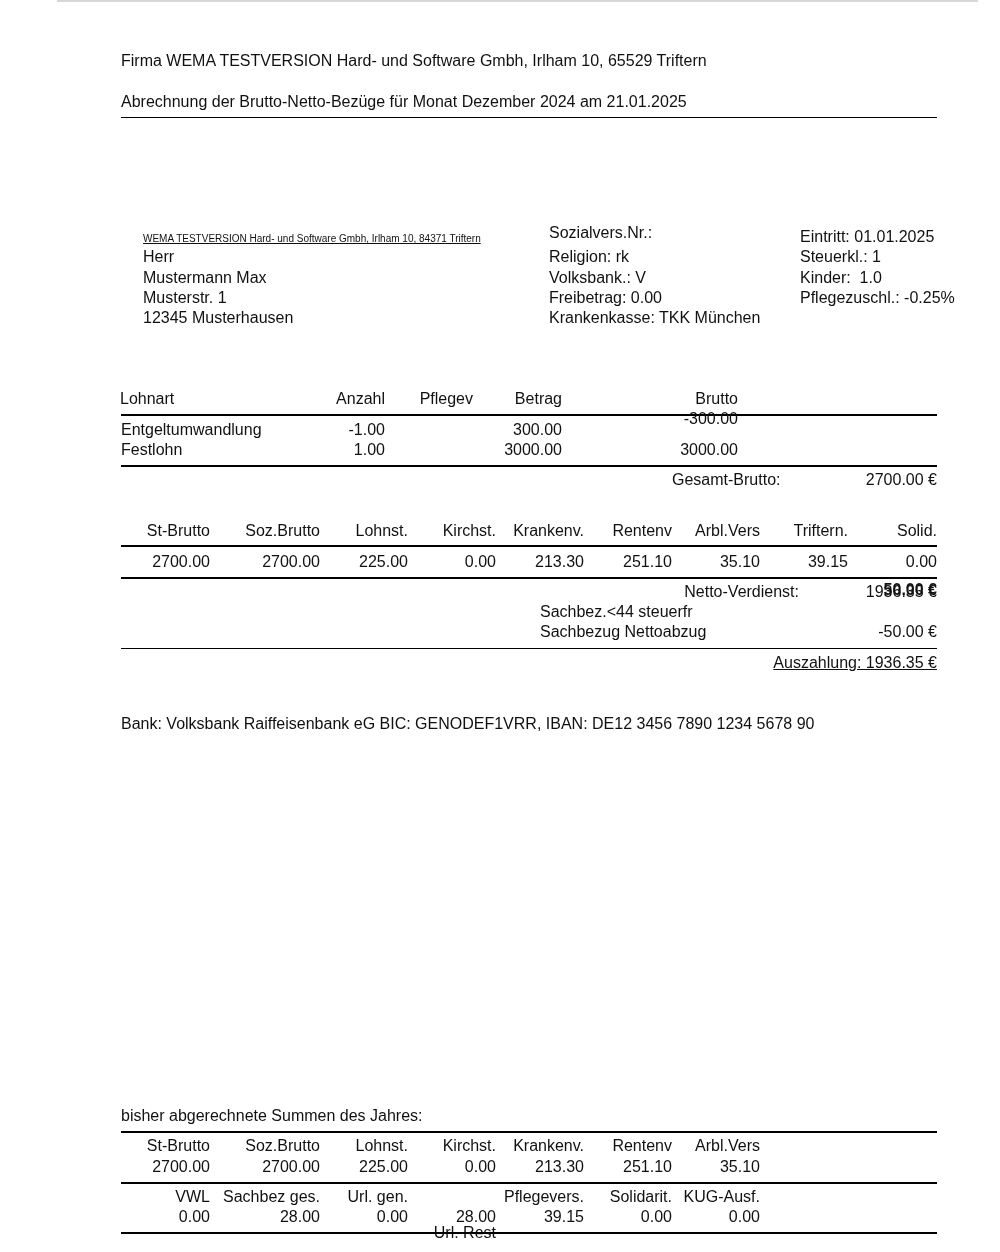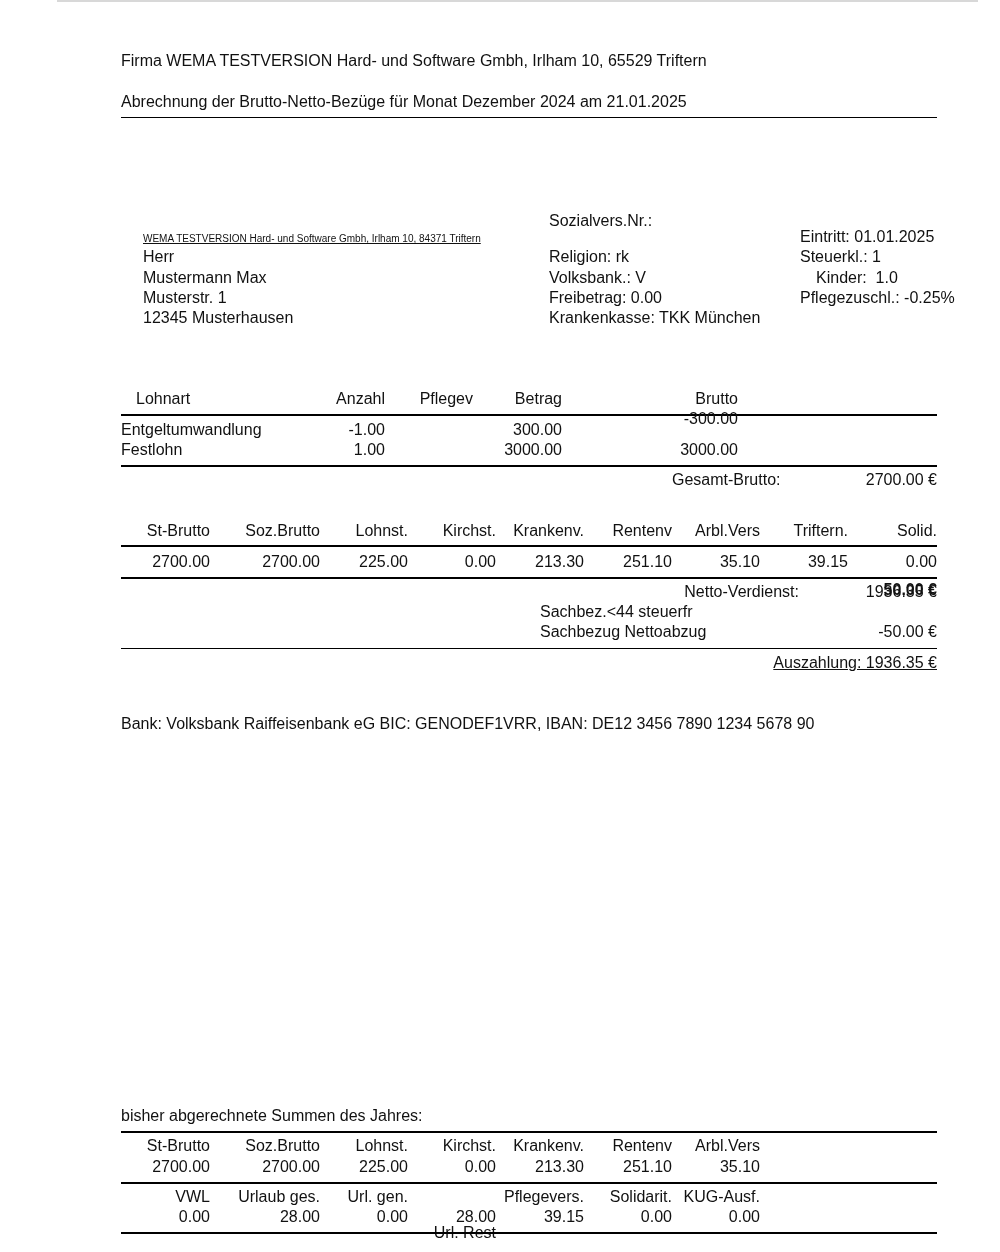--- a/index.html
+++ b/index.html
@@ -22,32 +22,32 @@
 <div class="abs" style="left:121px; top:52px;">Firma WEMA TESTVERSION Hard- und Software Gmbh, Irlham 10, 65529 Triftern</div>
 <div class="abs" style="left:121px; top:93px;">Abrechnung der Brutto-Netto-Bezüge für Monat Dezember 2024 am 21.01.2025</div>
 <div class="hr thin" style="top:117px;"></div>
 
 <div class="abs small" style="left:143px; top:233px;">WEMA TESTVERSION Hard- und Software Gmbh, Irlham 10, 84371 Triftern</div>
 <div class="abs" style="left:143px; top:248px;">Herr</div>
 <div class="abs" style="left:143px; top:269px;">Mustermann Max</div>
 <div class="abs" style="left:143px; top:289px;">Musterstr. 1</div>
 <div class="abs" style="left:143px; top:309px;">12345 Musterhausen</div>
 
-<div class="abs" style="left:549px; top:212px;">Sozialvers.Nr.:</div>
+<div class="abs" style="left:549px; top:224px;">Sozialvers.Nr.:</div>
 <div class="abs" style="left:549px; top:248px;">Religion: rk</div>
 <div class="abs" style="left:549px; top:269px;">Volksbank.: V</div>
 <div class="abs" style="left:549px; top:289px;">Freibetrag: 0.00</div>
 <div class="abs" style="left:549px; top:309px;">Krankenkasse: TKK München</div>
 
 <div class="abs" style="left:800px; top:228px;">Eintritt: 01.01.2025</div>
 <div class="abs" style="left:800px; top:248px;">Steuerkl.: 1</div>
-<div class="abs" style="left:800px; top:269px; white-space:pre;margin-left:16px;">Kinder:  1.0</div>
+<div class="abs" style="left:800px; top:269px; white-space:pre;">Kinder:  1.0</div>
 <div class="abs" style="left:800px; top:289px;">Pflegezuschl.: -0.25%</div>
 
-<div class="abs" style="left:136px; top:390px;">Lohnart</div>
+<div class="abs" style="left:120px; top:390px;">Lohnart</div>
 <div class="cell" style="right:615px; top:390px;">Anzahl</div>
 <div class="cell" style="right:527px; top:390px;">Pflegev</div>
 <div class="cell" style="right:438px; top:390px;margin-left:48px;">Betrag</div>
 <div class="cell" style="right:262px; top:390px;">Brutto</div>
 <div class="hr thick" style="top:414px;"></div>
 
 <div class="abs" style="left:121px; top:421px;">Entgeltumwandlung</div>
 <div class="cell" style="right:615px; top:421px;">-1.00</div>
 <div class="cell" style="right:438px; top:421px;">300.00</div>
 <div class="cell" style="right:262px; top:410px;">-300.00</div>
@@ -111,21 +111,21 @@
     <div class="cell" style="right: 680px; top: 1158px;">2700.00</div>
     <div class="cell" style="right: 592px; top: 1158px;">225.00</div>
     <div class="cell" style="right: 504px; top: 1158px;">0.00</div>
     <div class="cell" style="right: 416px; top: 1158px;">213.30</div>
     <div class="cell" style="right: 328px; top: 1158px;">251.10</div>
     <div class="cell" style="right: 240px; top: 1158px;">35.10</div>
   </div>
 <div class="hr thick" style="top:1182px;"></div>
 <div id="yr-row2">
     <div class="cell" style="right: 790px; top: 1188px;">VWL</div>
-    <div class="cell" style="right: 680px; top: 1188px;">Urlaub ges.</div>
+    <div class="cell" style="right: 680px; top: 1188px;">Sachbez ges.</div>
     <div class="cell" style="right: 592px; top: 1188px;">Url. gen.</div>
     <div class="cell" style="right: 504px; top: 1188px; margin-top: 36px;">Url. Rest</div>
     <div class="cell" style="right: 416px; top: 1188px;">Pflegevers.</div>
     <div class="cell" style="right: 328px; top: 1188px;">Solidarit.</div>
     <div class="cell" style="right: 240px; top: 1188px;">KUG-Ausf.</div>
     <div class="cell" style="right: 790px; top: 1208px;">0.00</div>
     <div class="cell" style="right: 680px; top: 1208px;">28.00</div>
     <div class="cell" style="right: 592px; top: 1208px;">0.00</div>
     <div class="cell" style="right: 504px; top: 1208px;">28.00</div>
     <div class="cell" style="right: 416px; top: 1208px;">39.15</div>

